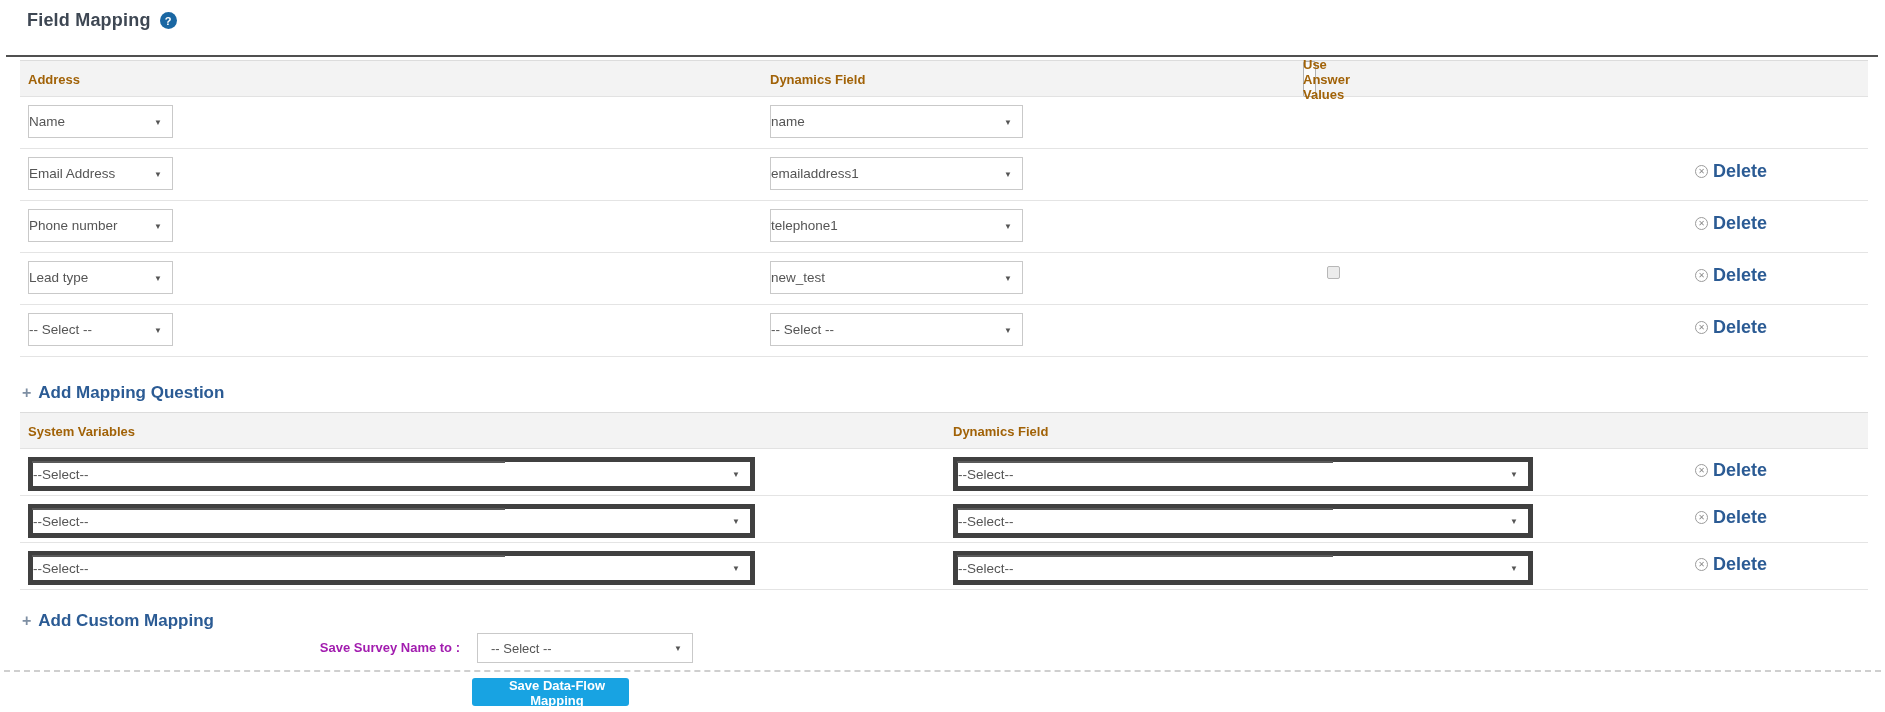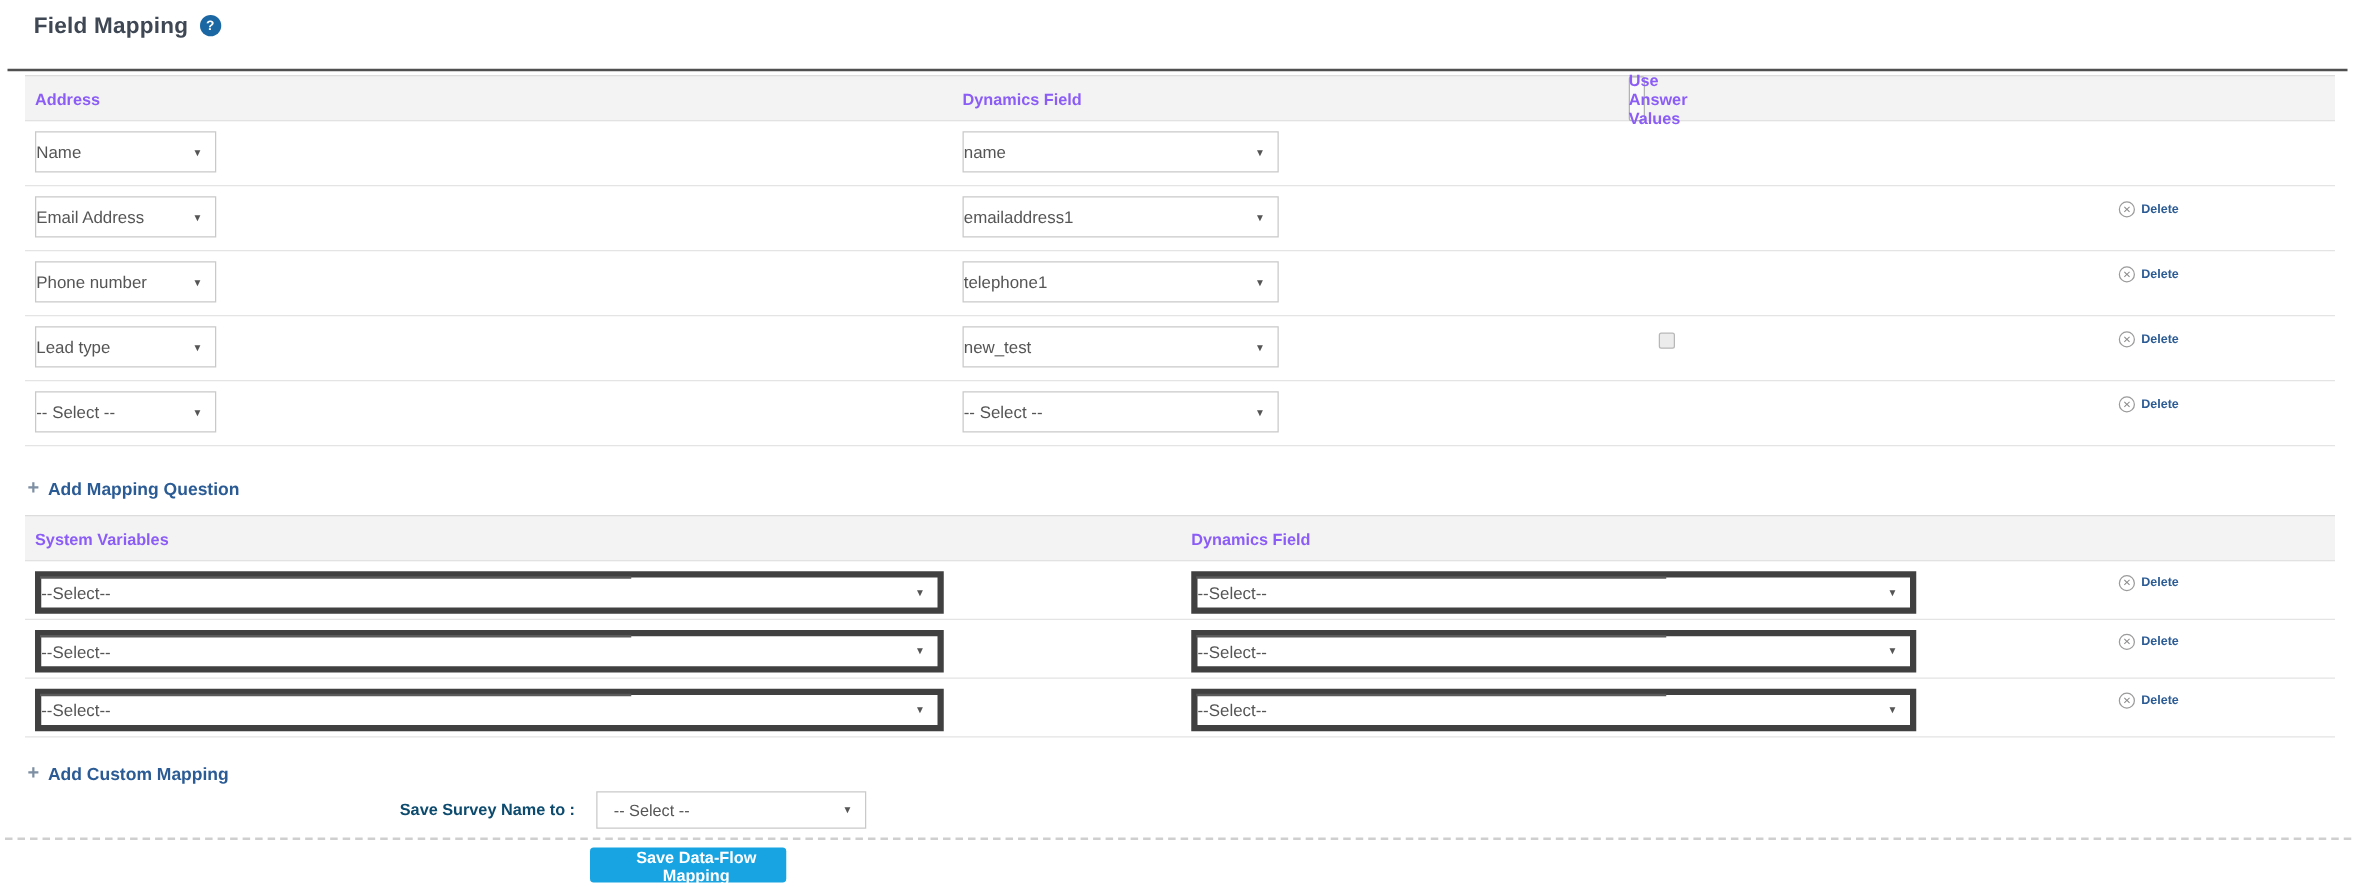--- a/index.html
+++ b/index.html
@@ -13,21 +13,21 @@
   .help-badge { width:17px; height:17px; border-radius:50%; background:#1a67a3; color:#fff;
     font-size:11px; font-weight:700; display:flex; align-items:center; justify-content:center;
     cursor:pointer; }
   .rule { position:absolute; left:6px; top:55px; width:1872px; height:2px; background:#505050; }
 
   
   .tbl { position:absolute; left:20px; width:1848px; }
   .thead { position:relative; height:37px; background:#f3f3f3;
     border-top:1px solid #dcdcdc; border-bottom:1px solid #e2e2e2; }
   .thead span, .thead .hgroup { position:absolute; top:0; height:36px; display:flex; align-items:center;
-    font-size:13px; font-weight:700; color:#8b5cf6; }
+    font-size:13px; font-weight:700; color:#a16207; }
   .trow { position:relative; border-bottom:1px solid #e4e4e4; }
   #table1 .trow { height:52px; }
   #table1 .trow:first-of-type { height:62px; }
   #table2 { top:412px; }
   #table2 .trow { height:47px; }
 
   
   .sel { position:absolute; background:#fff; border:1px solid #c9c9c9; color:#555;
     font-size:13.5px; display:flex; align-items:center; cursor:pointer; }
   .sel .arrow { position:absolute; right:10px; top:50%; transform:translateY(-50%);
@@ -53,33 +53,33 @@
     cursor:pointer; }
   .row-chk { position:absolute; left:1307px; top:13px; background:#ececec; border-color:#b7b7b7; }
 
   
   .del { position:absolute; left:1675px; display:flex; align-items:center; gap:5px;
     cursor:pointer; text-decoration:none; }
   #table1 .del { top:12px; }
   #table2 .del { top:11px; }
   .del .circ { width:13px; height:13px; border-radius:50%; border:1px solid #9b9b9b; color:#8a8a8a;
     font-size:8px; line-height:12px; text-align:center; display:inline-block; }
-  .del .dtxt { font-size:10px; font-weight:600; color:#2b5b94; }
+  .del .dtxt { font-size:18px; font-weight:600; color:#2b5b94; }
 
   
   .add-link { position:absolute; display:flex; align-items:center; gap:7px; cursor:pointer;
     text-decoration:none; }
   .add-link .plus { font-size:16px; font-weight:700; color:#7e8fa3; line-height:14px; }
-  .add-link .atxt { font-size:14px; font-weight:600; color:#2b5b94; }
+  .add-link .atxt { font-size:17px; font-weight:600; color:#2b5b94; }
   #add-mapping { left:22px; top:383px; }
   #add-custom  { left:22px; top:611px; }
 
   
   .save-name-label { position:absolute; left:240px; top:640px; width:220px; text-align:right;
-    font-size:13px; font-weight:700; color:#0c4a6e; }
+    font-size:13px; font-weight:700; color:#a21caf; }
   #survey-sel { left:477px; top:633px; width:216px; height:30px; padding-left:13px; font-size:13px; }
   .dashed { position:absolute; left:4px; top:670px; width:1877px; height:0;
     border-top:2px dashed #cfcfcf; }
   .save-btn { position:absolute; left:472px; top:678px; width:157px; height:28px;
     background:#18a3e2; border:none; border-radius:3px; color:#fff; font-size:13px;
     font-weight:700; font-family:"Liberation Sans", sans-serif; cursor:pointer;padding-left:13px; }
 </style>
 </head>
 <body>
 

